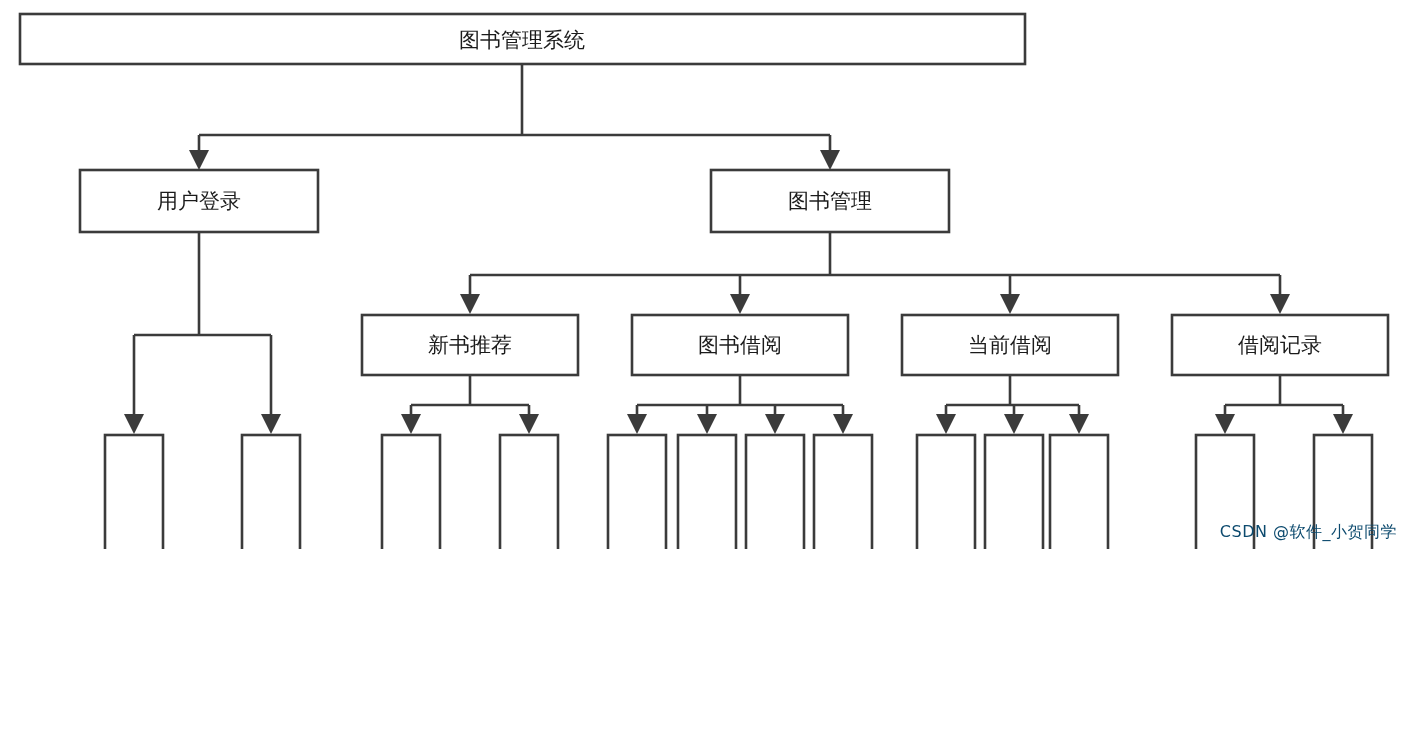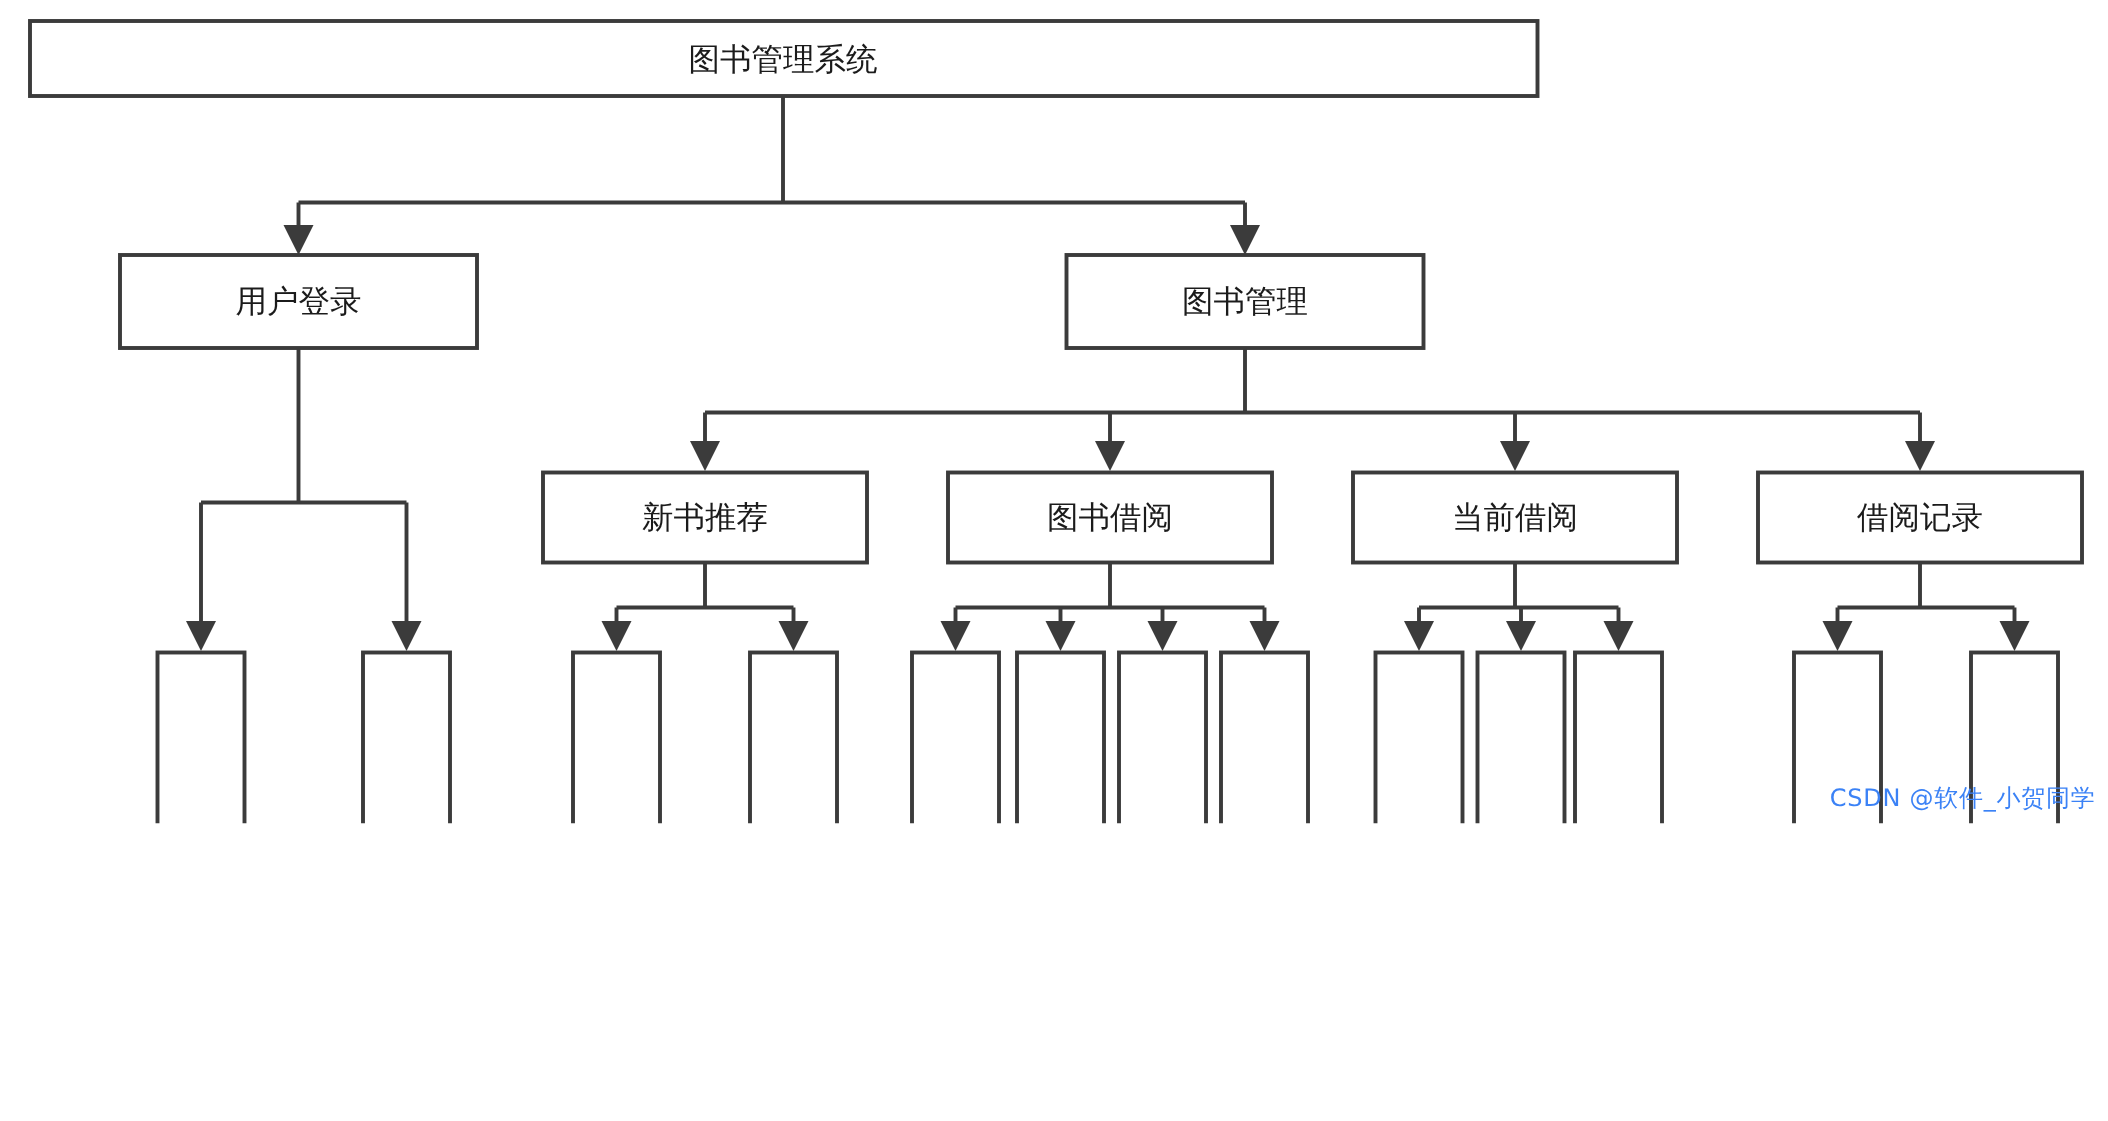--- a/index.html
+++ b/index.html
@@ -61,21 +61,21 @@
     justify-content: center;
     white-space: pre-line;
     user-select: none;
   }
   .watermark {
     position: absolute;
     right: 8px;
     bottom: 6px;
     font-family: "DejaVu Sans", "Liberation Sans", sans-serif;
     font-size: 16px;
-    color: #3b82f6;
+    color: #0c4a6e;
     letter-spacing: 0.5px;
     white-space: nowrap;
   }
 </style>
 </head>
 <body>
 
 <div id="diagram-root">
 
   <svg class="diagram-canvas" viewBox="0 0 1405 747">

